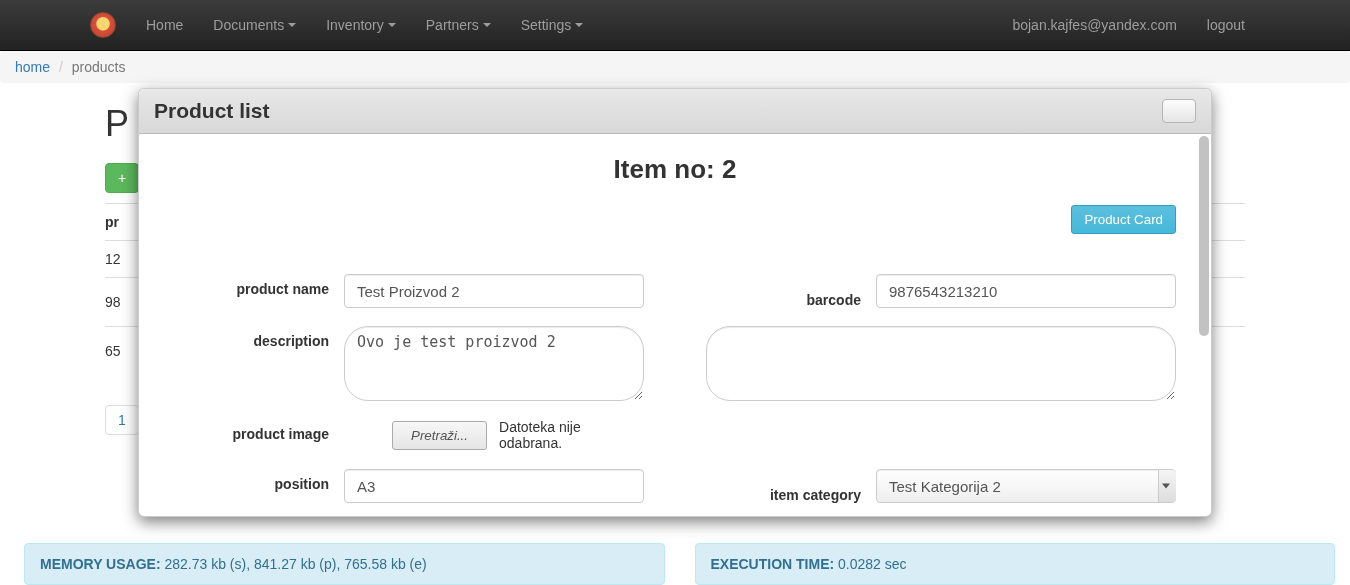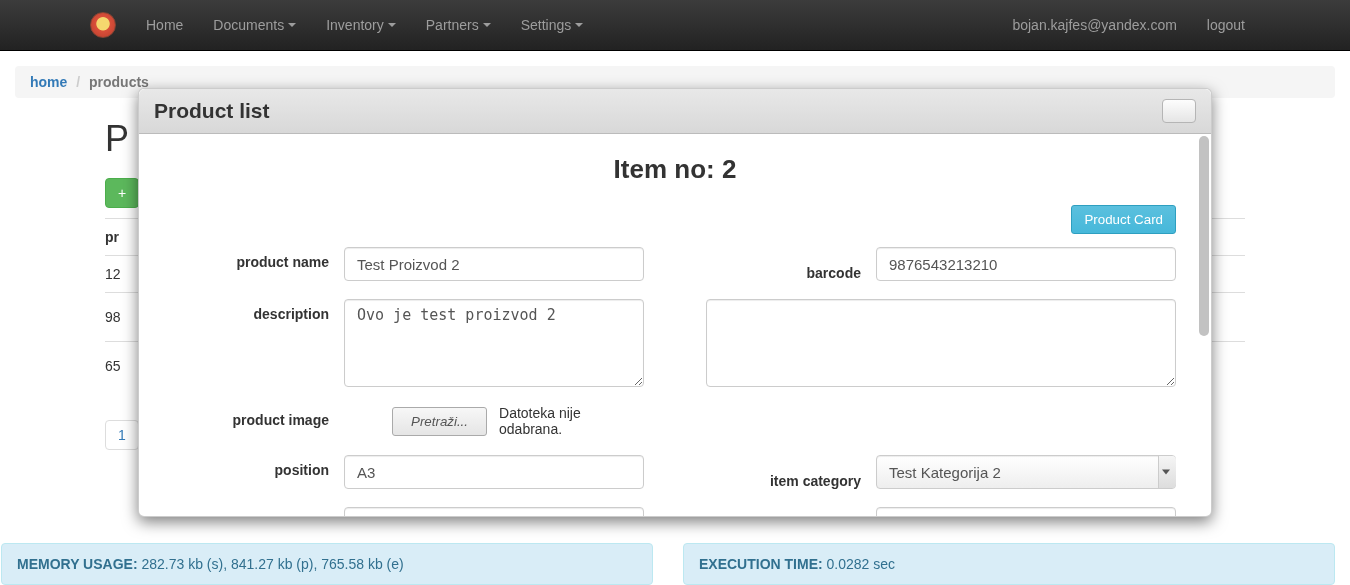--- a/index.html
+++ b/index.html
@@ -50,25 +50,23 @@
     margin-left: 4px;
     display: inline-block;
     width: 0; height: 0;
     border-left: 4px solid transparent;
     border-right: 4px solid transparent;
     border-top: 4px solid #9d9d9d;
   }
 
   
   .breadcrumb-wrap {
-    margin: 15px;
     padding: 8px 15px;
     background: #f5f5f5;
     border-radius: 4px;
-    font-weight: bold;
   }
   .breadcrumb-link { color: #337ab7; text-decoration: none; }
   .breadcrumb-sep { color: #ccc; padding: 0 5px; }
   .breadcrumb-active { color: #777; }
 
   
   .container { width: 1170px; margin: 0 auto; position: relative; padding: 0 15px;}
 
   
   .page-title { font-size: 36px; font-weight: 500; margin-top:20px; }
@@ -112,21 +110,21 @@
     border-radius:4px;
     cursor:pointer;
   }
   .modal-body-wrap { position:relative; flex:1; overflow:hidden; }
   .modal-scrollbar {
     position:absolute; right:2px; top:2px; width:10px; height:200px;
     background:#c2c2c2; border-radius:5px;
   }
   .modal-body { padding:15px 35px 0 35px; }
   .item-title { text-align:center; font-size:26px; font-weight:700; margin:5px 0 20px; }
-  .card-btn-row { display:flex; justify-content:flex-end; margin-bottom:13px;}
+  .card-btn-row { display:flex; justify-content:flex-end; margin-bottom:40px;}
   .btn-info {
     background: linear-gradient(to bottom,#5bc0de,#46b8da);
     border:1px solid #2e9fc0;
     color:#fff;
     border-radius:3px;
     padding:6px 12px;
   }
   .form-row { display:flex; margin-bottom:18px;gap:32px; }
   .form-col { flex:1; display:flex; align-items:flex-start; }
   .form-col + .form-col { margin-left:30px;align-items:flex-end; }
@@ -139,21 +137,21 @@
     flex:1;
     height:34px;
     padding:6px 12px;
     border:1px solid #ccc;
     border-radius:4px;
     font-size:15px;
     box-shadow:inset 0 1px 1px rgba(0,0,0,0.075);
     background:#fff;
     color:#555;
   }
-  textarea.form-control { height:88px; resize:both; }
+  textarea.form-control { height:75px; resize:both;border-radius:24px; }
   select.form-control {
     appearance:none;
     background:linear-gradient(to bottom,#fff,#eee);
     padding-right:22px;
   }
   .select-wrap { position:relative; flex:1; display:flex;}
   .select-caret {
     position:absolute; right:6px; top:50%; transform:translateY(-50%);
     width:0;height:0;border-left:4px solid transparent;border-right:4px solid transparent;border-top:5px solid #555;
     pointer-events:none;
@@ -172,21 +170,21 @@
     border-radius:3px;
     padding:6px 18px;
     font-style:italic;
     color:#555;
     margin-right:12px;
   }
   .file-status { color:#333; }
 
   
   .footer-row {
-    position:absolute; left:1px; right:15px; bottom:0;
+    position:absolute; left:24px; right:15px; bottom:0;
     display:flex; gap:30px;
   }
   .alert {
     flex:1;
     background:#d9edf7;
     border:1px solid #bce8f1;
     border-radius:4px;
     padding:12px 15px;
     color:#31708f;
   }

